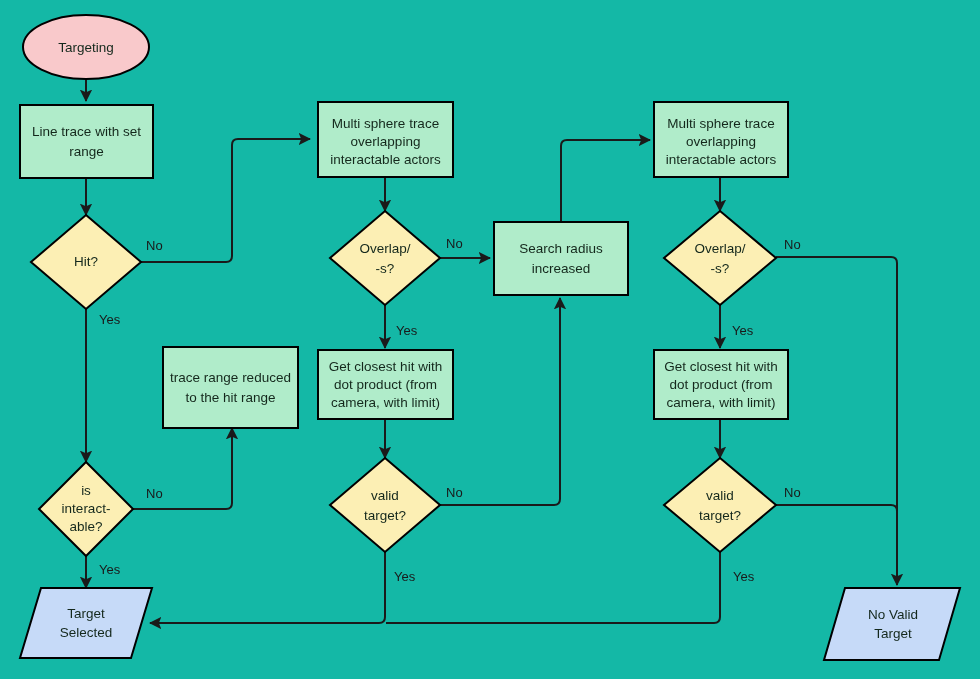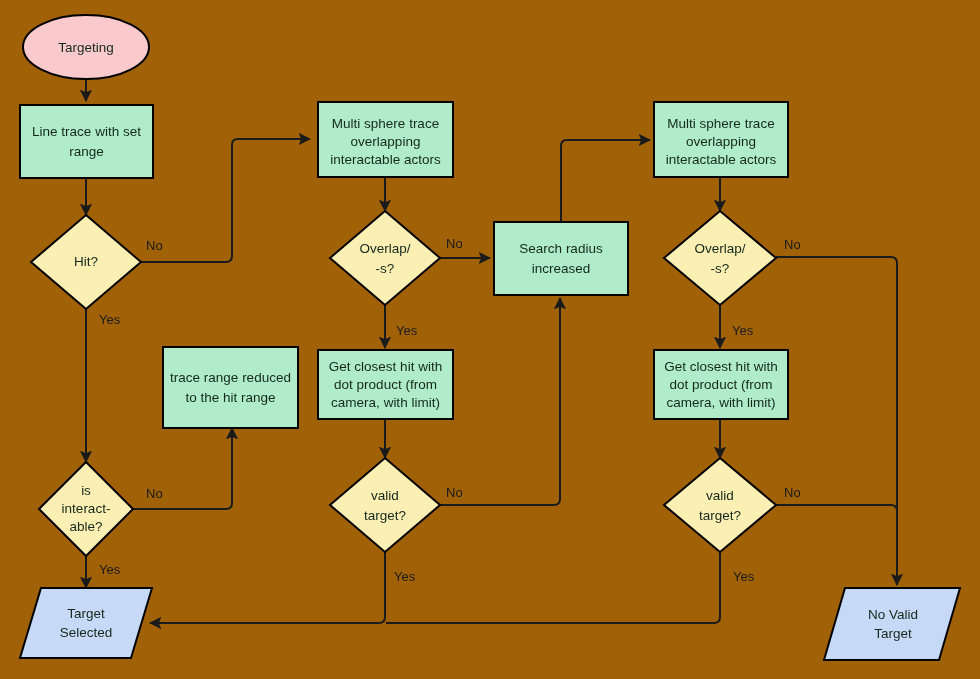--- a/index.html
+++ b/index.html
@@ -7,21 +7,21 @@
     padding: 0;
     background: #ffffff;
   }
   body {
     font-family: "Liberation Sans", sans-serif;
   }
   #canvas {
     position: relative;
     width: 980px;
     height: 679px;
-    background: #a16207;
+    background: #14b8a6;
     overflow: hidden;
   }
   svg#flow {
     position: absolute;
     top: 0;
     left: 0;
     width: 980px;
     height: 679px;
   }
   .shape-stroke {

